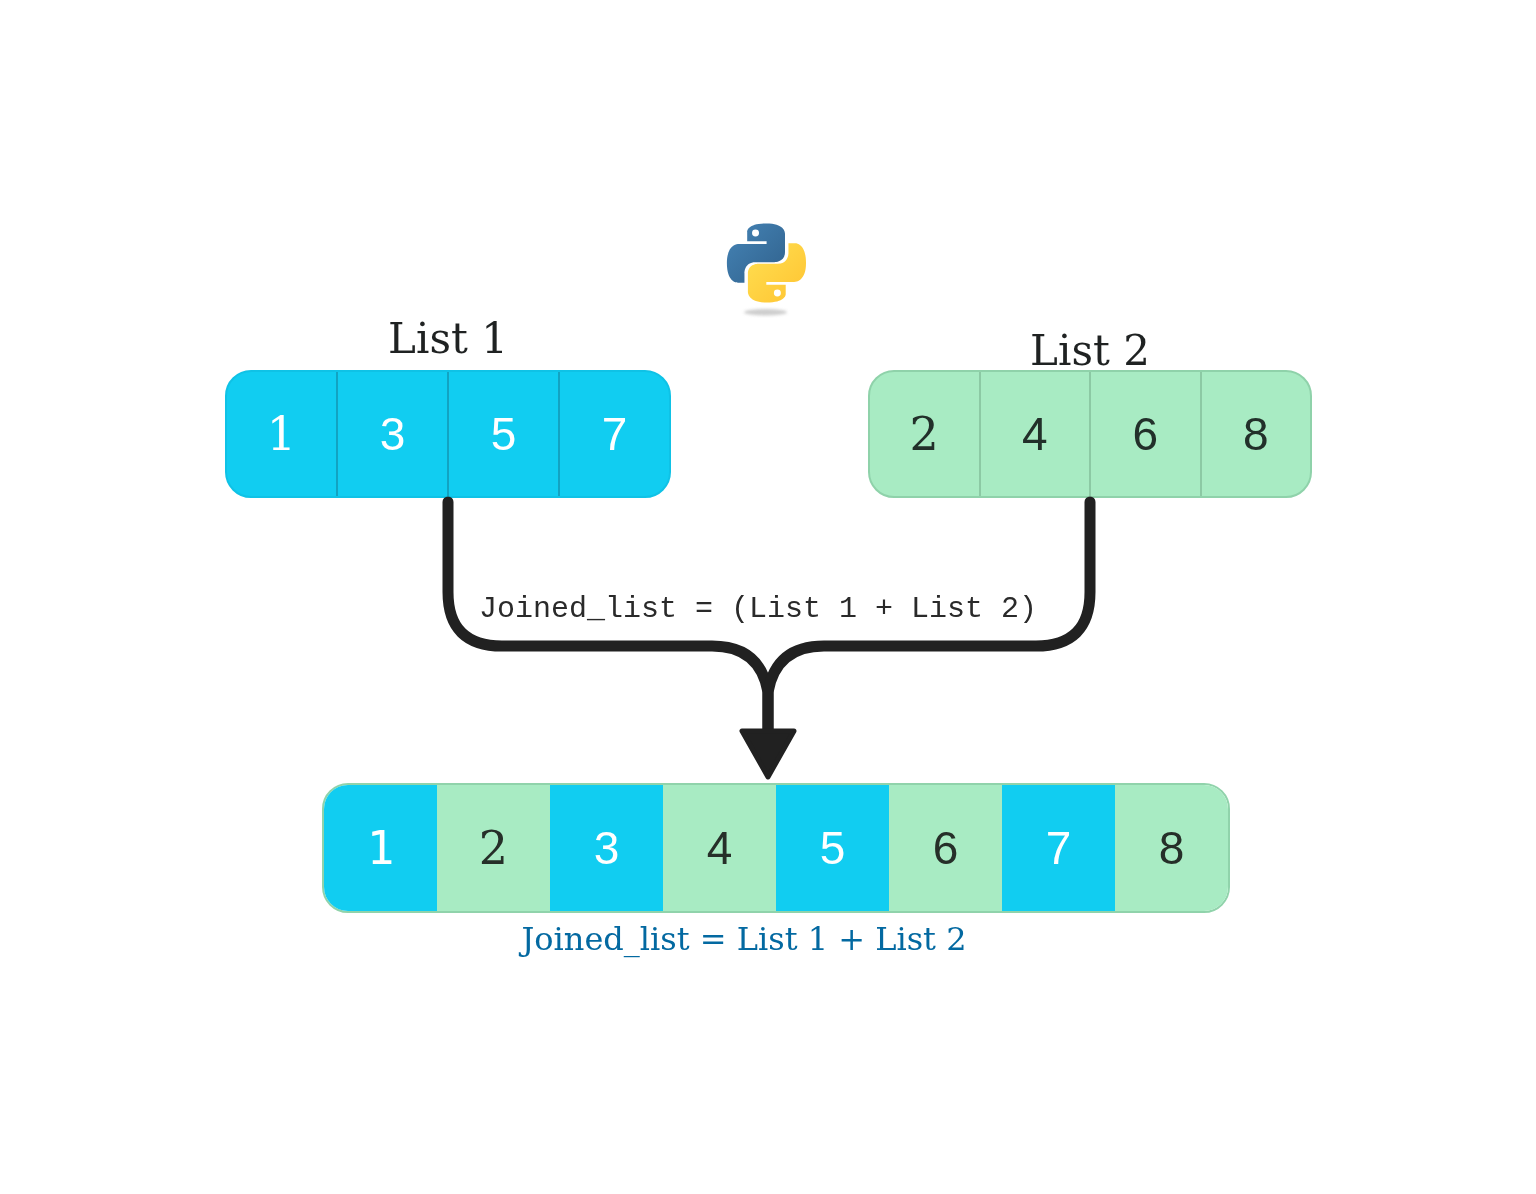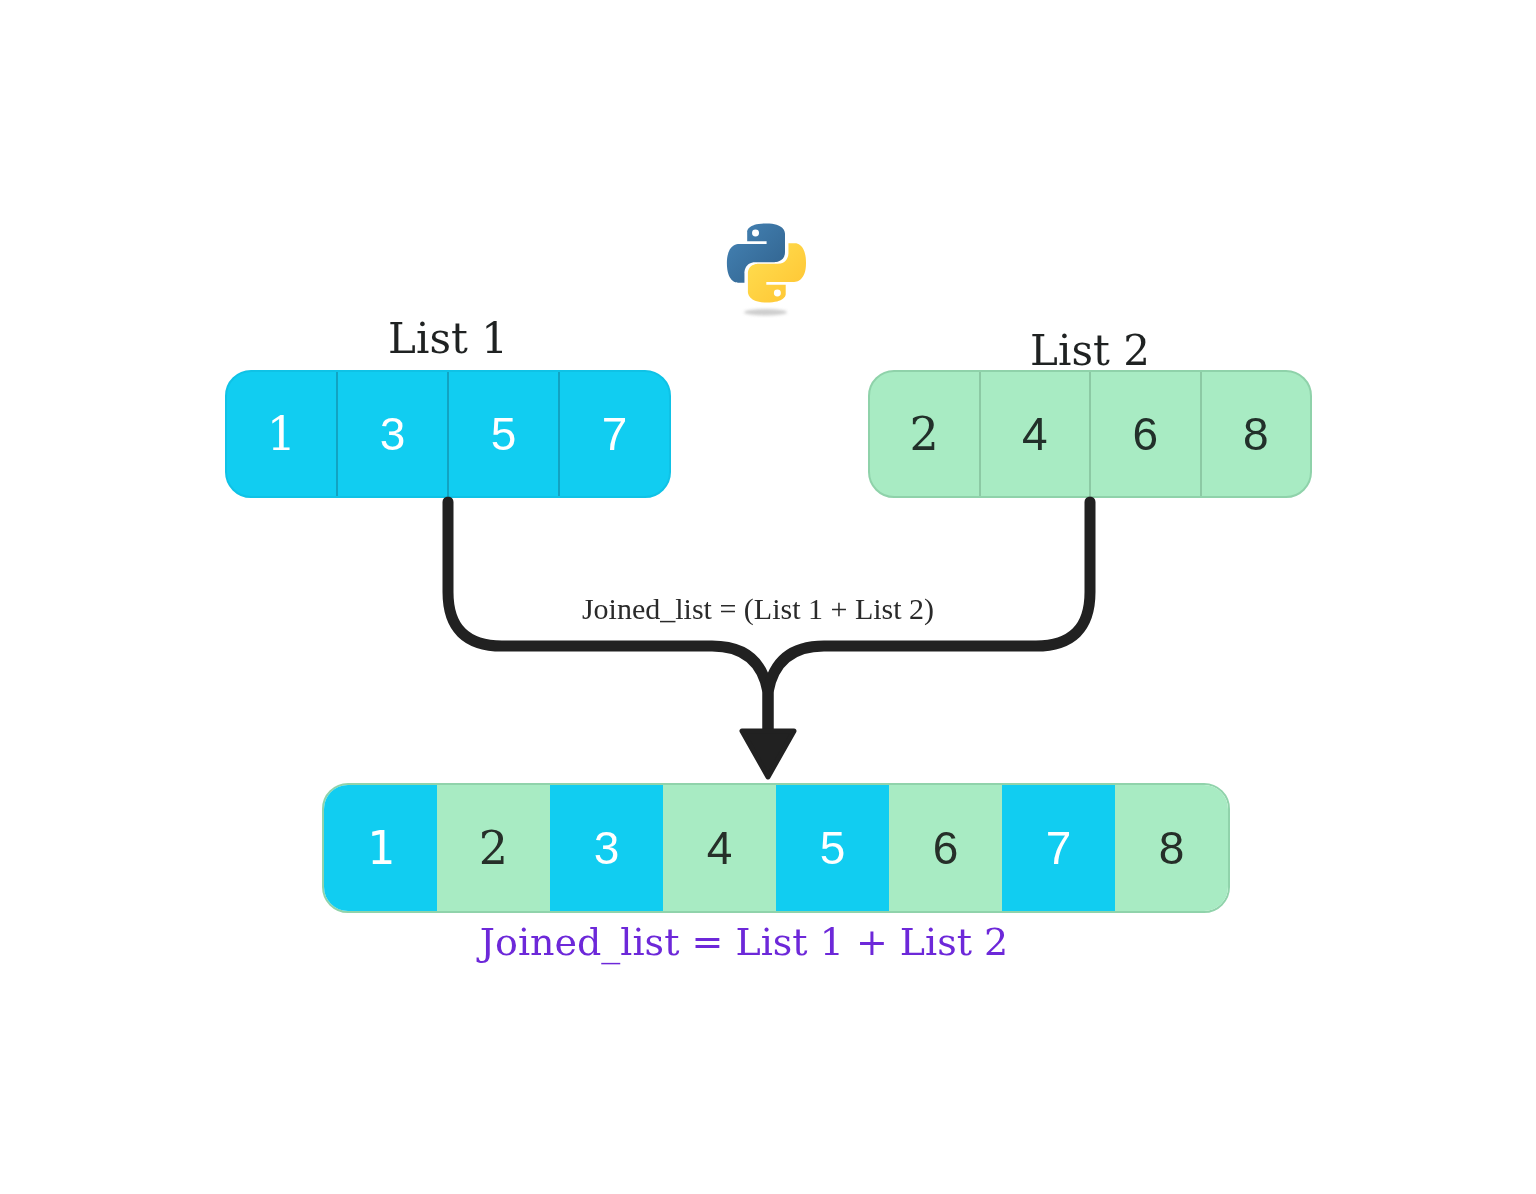--- a/index.html
+++ b/index.html
@@ -54,21 +54,21 @@
   .box2 .cell + .cell{border-left:2px solid #8cc9a4;}
   .serif-digit{font-family:"DejaVu Serif", serif;}
   .mono-digit{font-family:"DejaVu Sans Mono", monospace;}
   
   .connector{position:absolute;left:0;top:0;pointer-events:none;}
   
   .merge-label{
     position:absolute;
     left:0;right:0;top:592px;
     text-align:center;
-    font-family:Liberation Serif, serif;
+    font-family:Liberation Mono, monospace;
     font-size:30px;
     color:#2a2a2a;
     margin-left:28px;
   }
   
   .joined-box{
     position:absolute;
     left:322px;top:783px;width:908px;height:130px;
     display:flex;
     border-radius:26px;
@@ -83,22 +83,22 @@
     line-height:1;
   }
   .jcell.cyan{background:#11cdf1;color:#ffffff;}
   .jcell.green{background:#a8ebc3;color:#262f29;}
   
   .caption{
     position:absolute;
     left:0;right:0;top:920px;
     text-align:center;
     font-family:"DejaVu Serif", serif;
-    font-size:38px;
-    color:#6d28d9;
+    font-size:32px;
+    color:#0369a1;
   }
 </style>
 </head>
 <body>
 
 <div class="canvas">
 
   <svg class="logo" width="86" height="96" viewBox="0 0 120 134">
     <defs>
       <linearGradient id="pyBlue" x1="0" y1="0" x2="1" y2="1">

